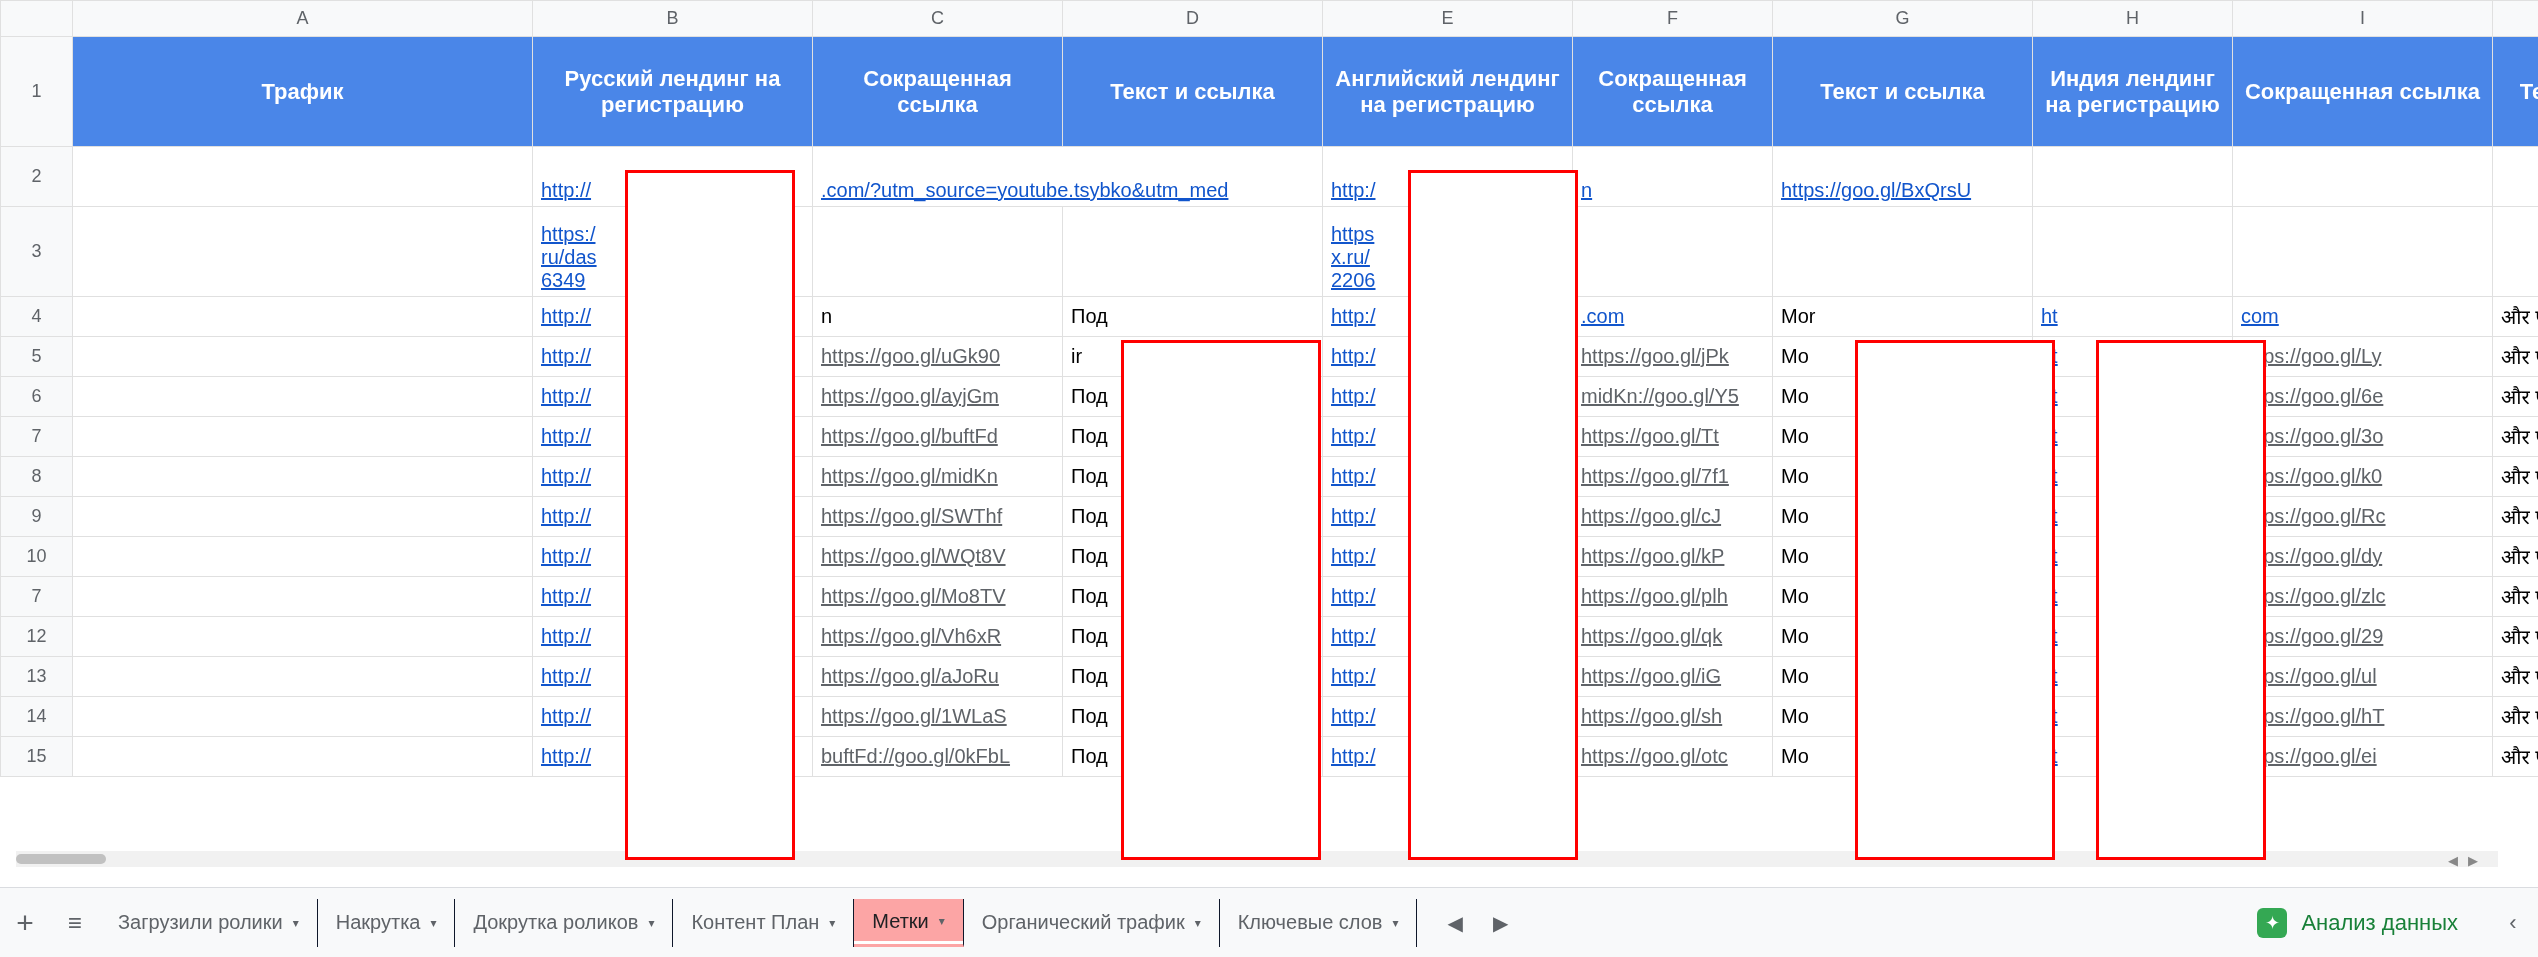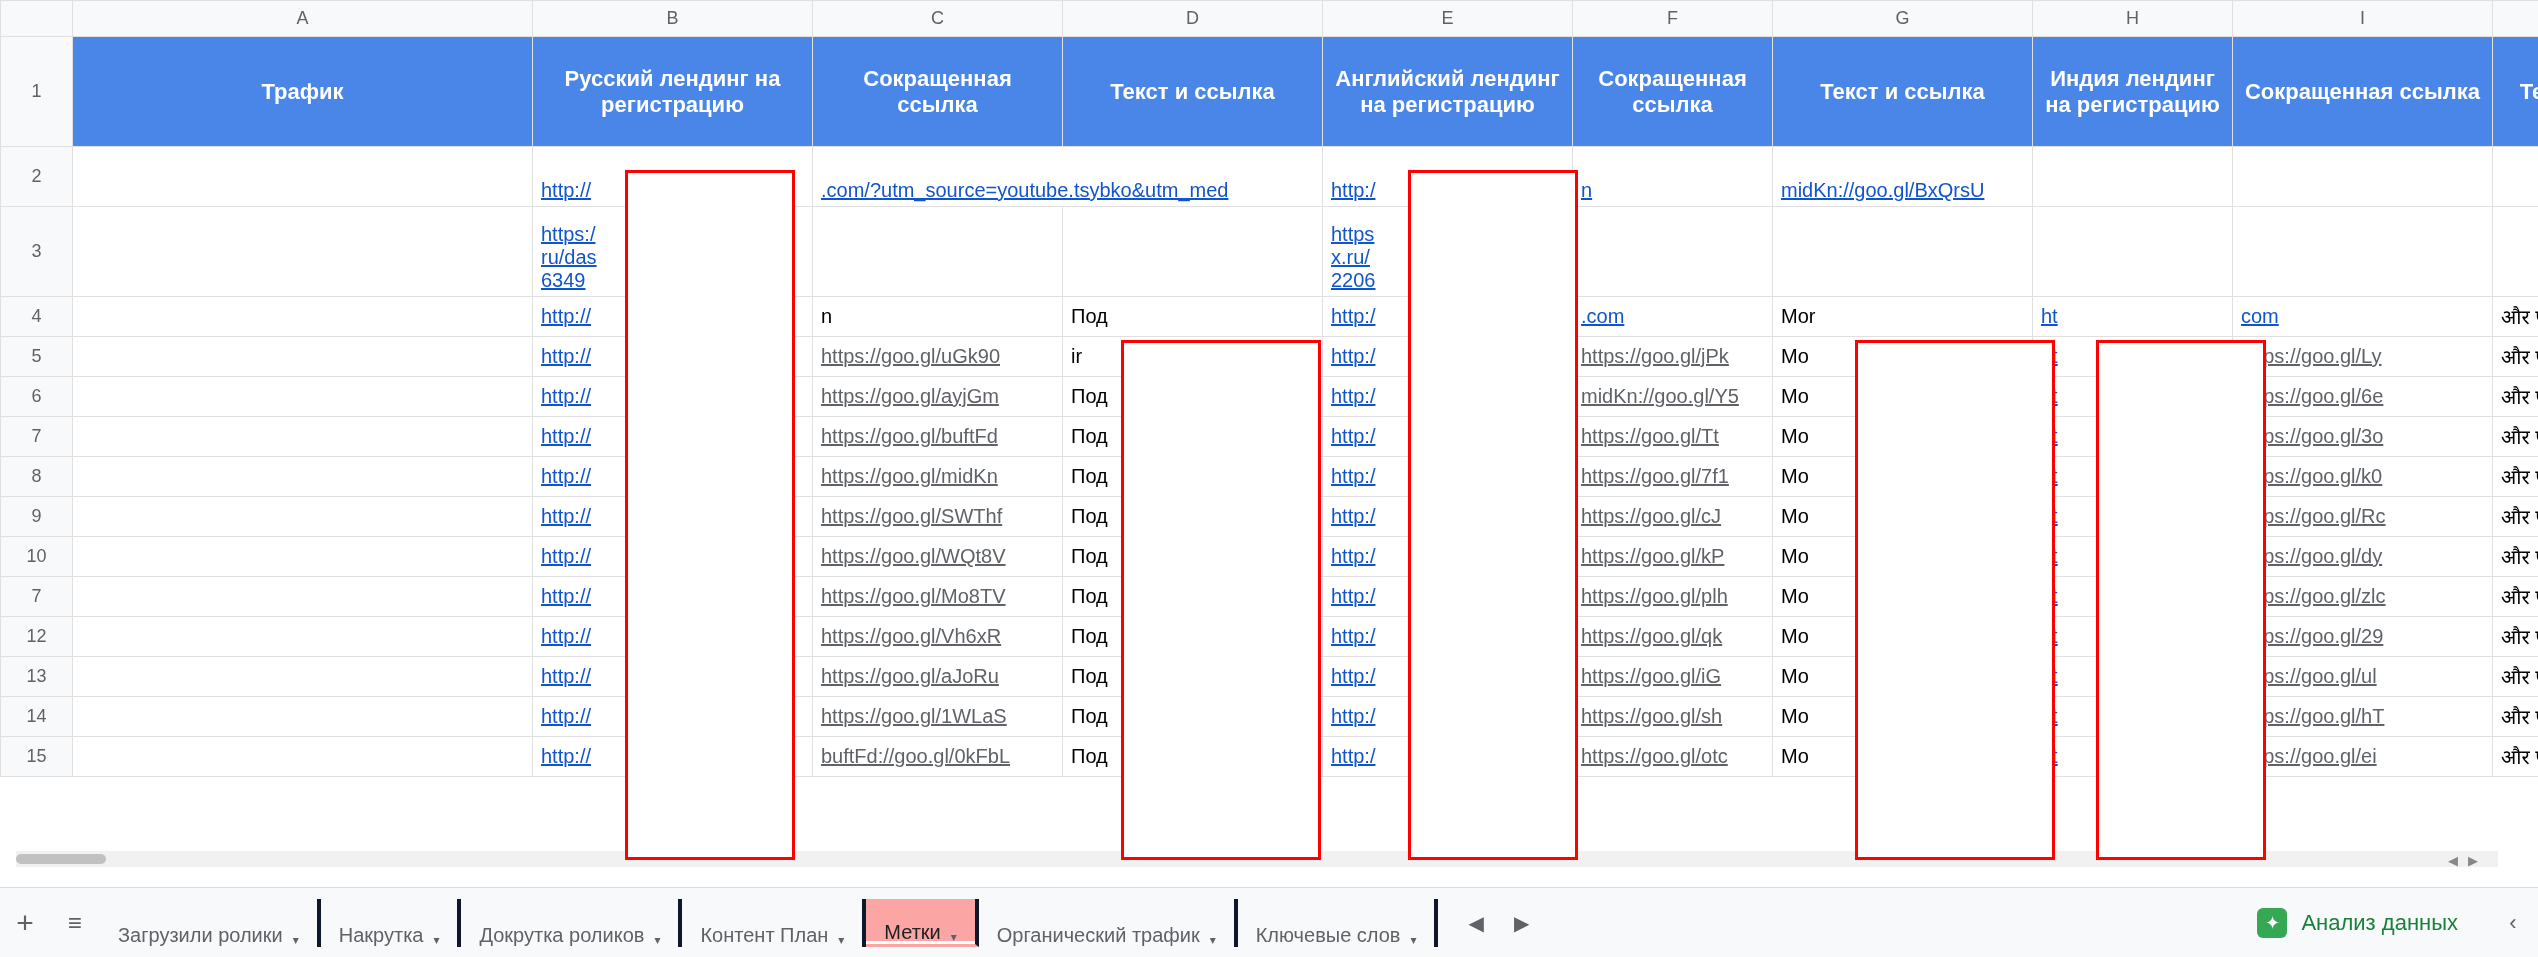--- a/index.html
+++ b/index.html
@@ -24,22 +24,22 @@
   a.link { color: #1155cc; text-decoration: underline; }
   a.link2 { color: #5f6368; text-decoration: underline; }
   .redbox { position: absolute; border: 3px solid #ff0000; pointer-events: none; z-index: 50; }
   .hscroll { position: absolute; left: 16px; bottom: 90px; right: 40px; height: 16px; background: #f1f1f1; }
   .hscroll .thumb { position: absolute; left: 0; top:3px; height: 10px; width: 90px; background: #c1c1c1; border-radius: 5px;}
   .hscroll .tri-l { position: absolute; right: 40px; top:2px; font-size:13px; color:#888;}
   .hscroll .tri-r { position: absolute; right: 20px; top:2px; font-size:13px; color:#888;}
   .tabbar { position: absolute; left:0; right:0; bottom:0; height: 70px; background: #f8f9fa; border-top:1px solid #dadce0; display:flex; align-items:center; }
   .tabbar .add { width: 50px; text-align:center; color:#5f6368; font-size: 30px; cursor:pointer;}
   .tabbar .allsheets { width: 50px; text-align:center; color:#5f6368; font-size: 24px; cursor:pointer;}
-  .tabbar .tab { padding: 0 18px; height: 48px; display:flex; align-items:flex-end; gap:10px;
-    color:#5f6368; border-right:4px solid #0f172a; font-size: 20px; cursor:pointer; }
+  .tabbar .tab { padding: 0 18px; height: 48px; display:flex; align-items:center; gap:10px;
+    color:#5f6368; border-right:1px solid #0f172a; font-size: 20px; cursor:pointer; }
   .tabbar .tab.active { background:#fca5a5; color:#202124; border-bottom:3px solid transparent;
     box-shadow: inset 0 -3px 0 #fff; position:relative; top:0; }
   .tabbar .tab .dd { color:#5f6368; font-size:12px; }
   .tabbar .navarrows { display:flex; gap:30px; padding: 0 30px; color:#5f6368; font-size:20px;}
   .tabbar .analysis { margin-left:auto; display:flex; align-items:center; gap:14px;
     padding: 0 30px; color:#188038; font-size:22px; font-weight:500; cursor:pointer; }
   .tabbar .analysis .spark { width:30px; height:30px; background:#34a853; border-radius:6px;
     display:flex; align-items:center; justify-content:center; color:#fff; font-size:18px; }
   .tabbar .collapse { width:50px; text-align:center; color:#5f6368; font-size:22px;}
   .col-A{width:460px;} .col-B{width:280px;} .col-C{width:250px;}
@@ -95,21 +95,21 @@
           <td class="cell">Сокращенная ссылка</td>
           <td class="cell">Тек</td>
         </tr>
         <tr class="r2">
           <td class="rowhead">2</td>
           <td class="cell"><a class="link" href="#"></a></td>
           <td class="cell"><a class="link" href="#">http://</a></td>
           <td class="cell" colspan="2"><a class="link" href="#">.com/?utm_source=youtube.tsybko&amp;utm_med</a></td>
           <td class="cell"><a class="link" href="#">http:/</a></td>
           <td class="cell"><a class="link" href="#">n</a></td>
-          <td class="cell"><a class="link" href="#">midKn://goo.gl/BxQrsU</a></td>
+          <td class="cell"><a class="link" href="#">https://goo.gl/BxQrsU</a></td>
           <td class="cell"></td>
           <td class="cell"></td>
           <td class="cell"></td>
         </tr>
         <tr class="r3">
           <td class="rowhead">3</td>
           <td class="cell"><a class="link" href="#"></a></td>
           <td class="cell" style="white-space: normal;"><a class="link" href="#">https:/<br>ru/das<br>6349</a></td>
           <td class="cell"></td>
           <td class="cell"></td>

